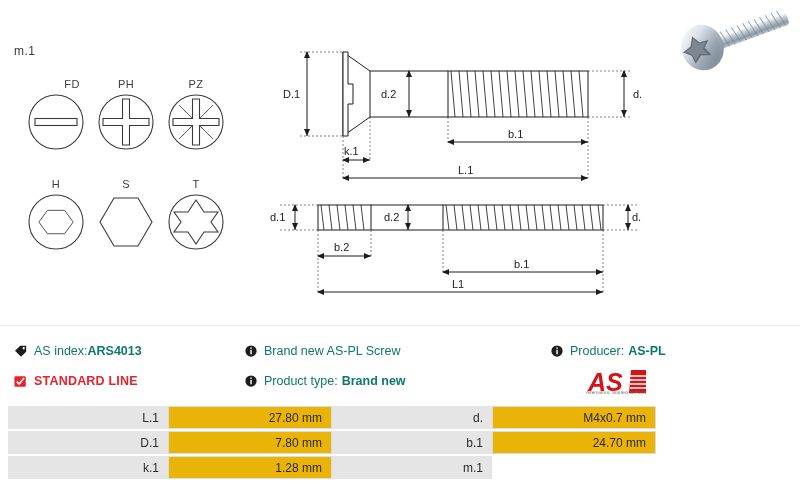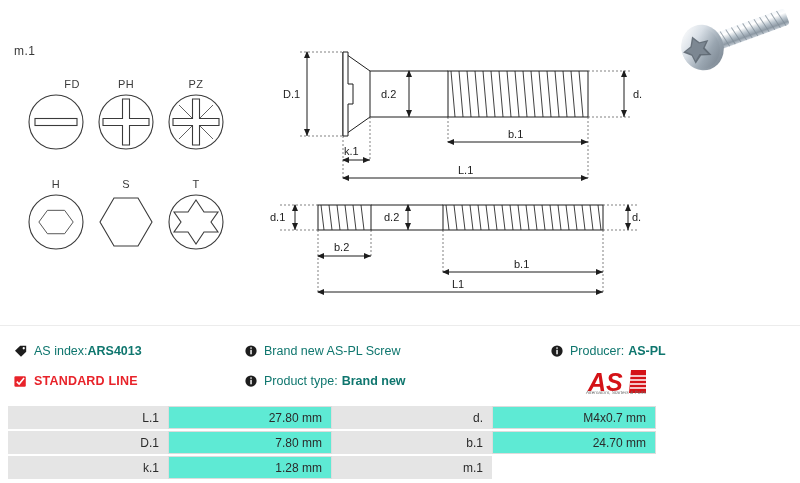--- a/index.html
+++ b/index.html
@@ -103,21 +103,21 @@
     font-size: 12px;
     box-sizing: border-box;
   }
   .cell.label {
     background: #e5e5e5;
     justify-content: flex-end;
     padding-right: 9px;
     color: #2b2b2b;
   }
   .cell.value {
-    background: #5eead4;
+    background: #eab308;
     border: 1px solid #dcdcdc;
     justify-content: flex-end;
     padding-right: 9px;
     color: #2b2b2b;
   }
   .c-l1 { width: 160px; }
   .c-v1 { width: 164px; }
   .c-gap { width: 2px; background: #e5e5e5; }
   .c-l2 { width: 158px; background: #e5e5e5; }
   .c-v2 { width: 164px; }

